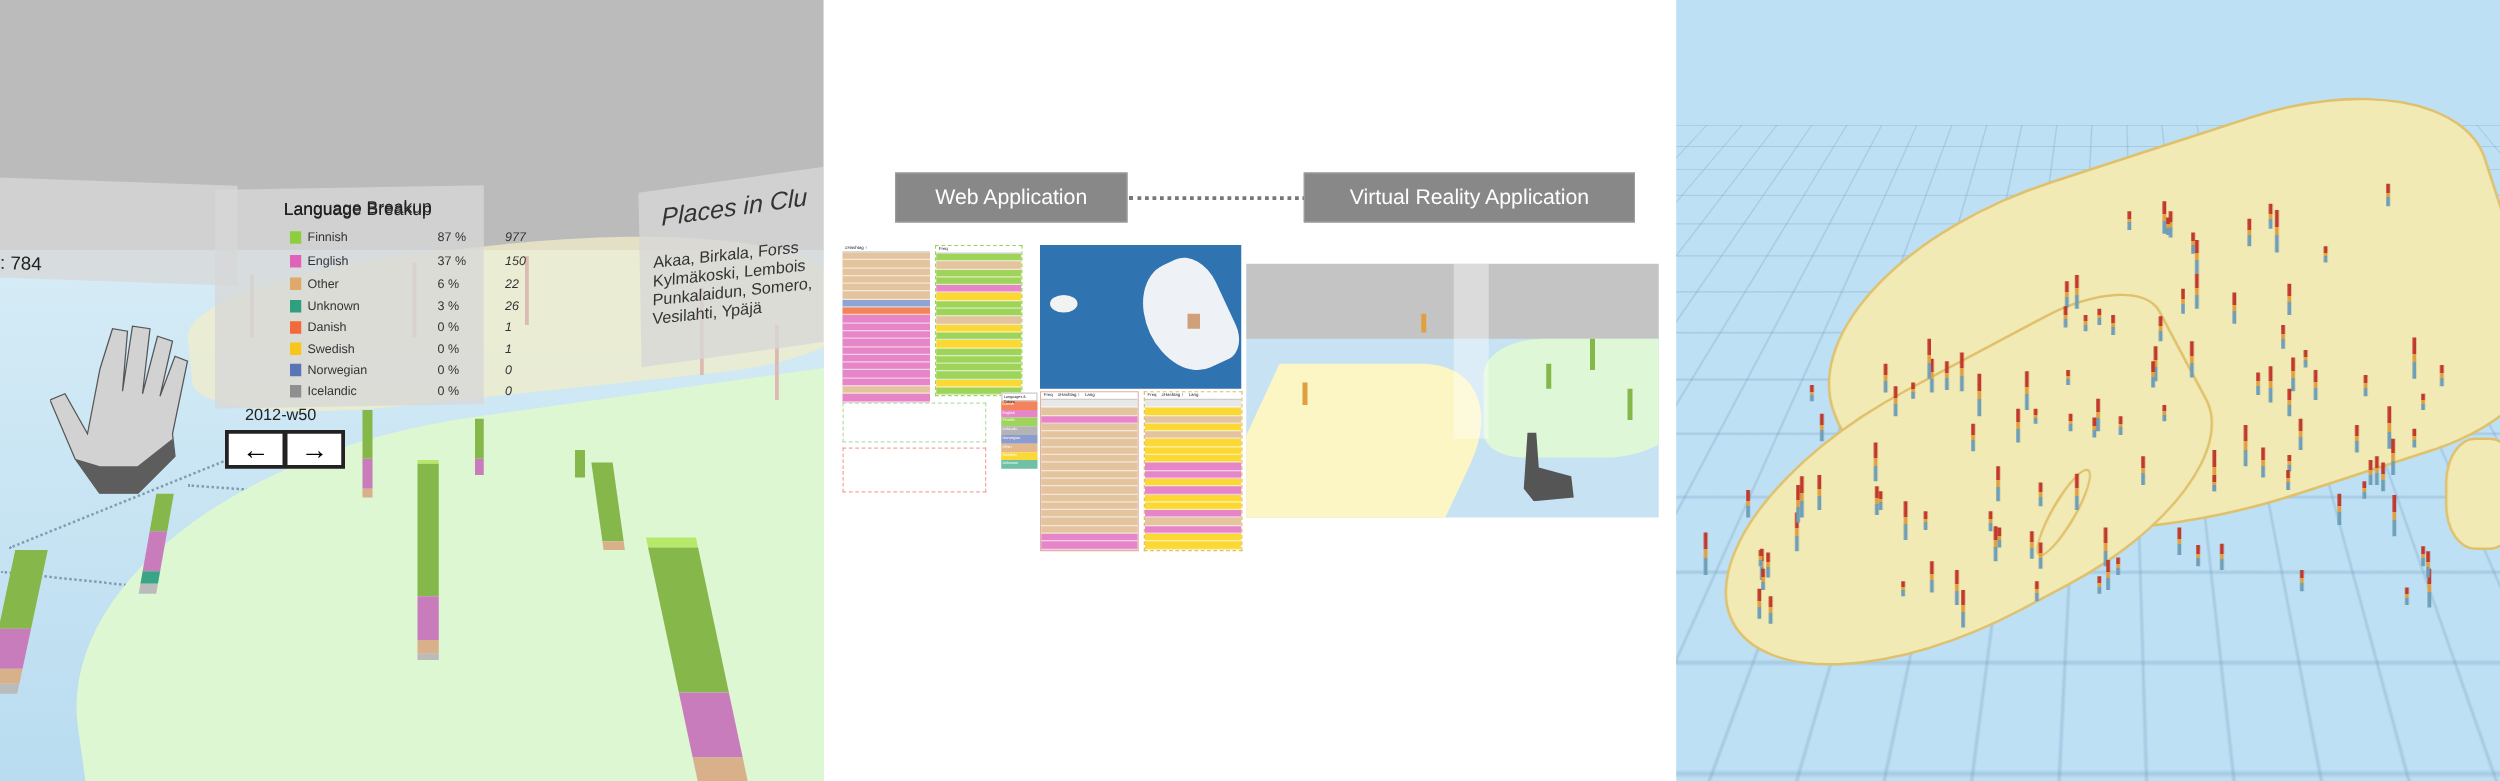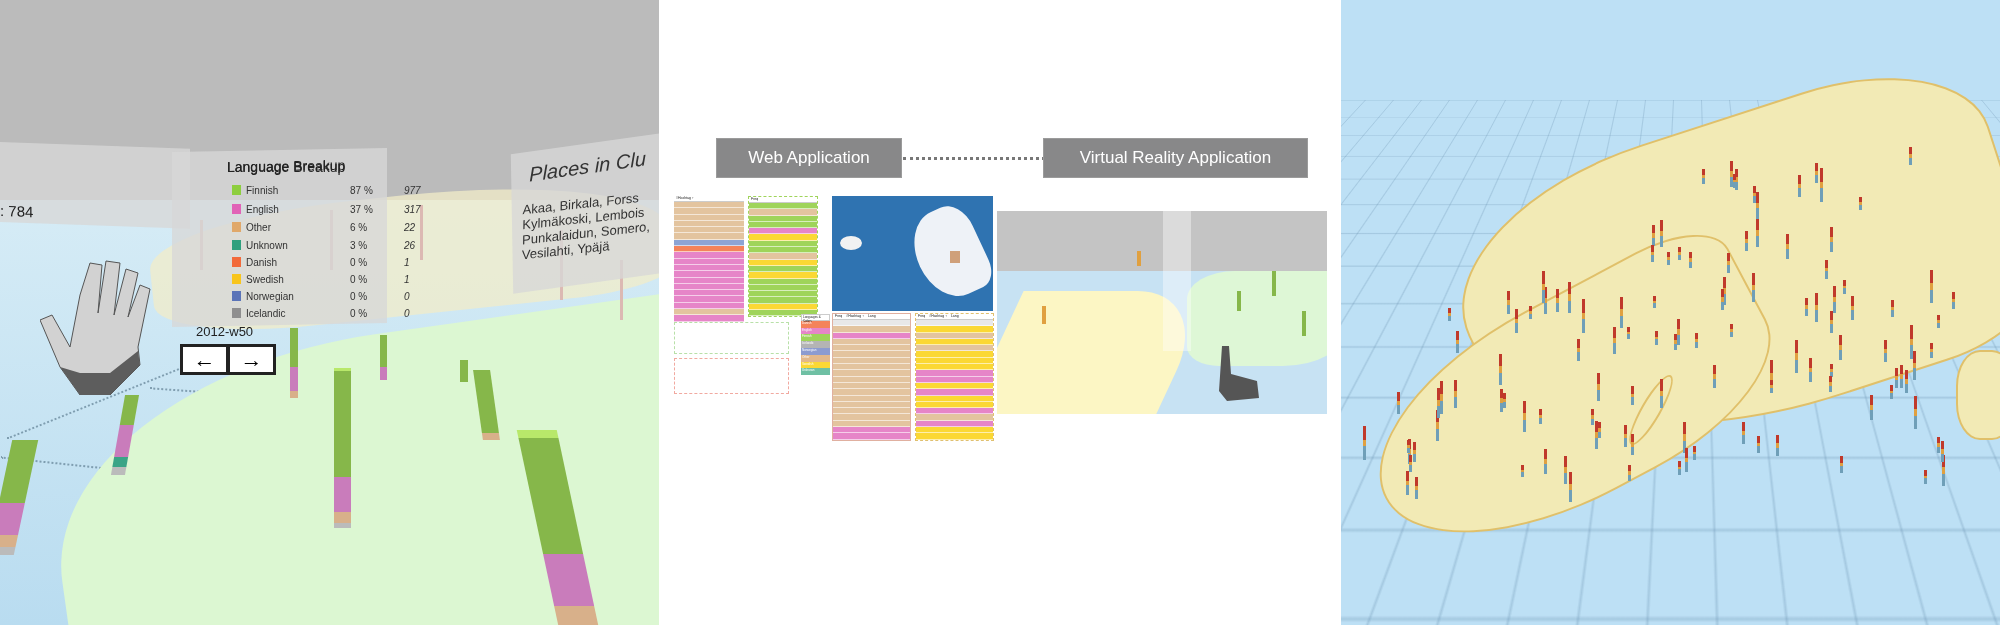--- a/index.html
+++ b/index.html
@@ -145,21 +145,21 @@
       <div class="lang-row" style="top:33px;">
         <span class="swatch" style="background:#8dce3e;"></span>
         <span class="nm">Finnish</span>
         <span class="pct">87 %</span>
         <span class="cnt">977</span>
       </div>
       <div class="lang-row" style="top:52px;">
         <span class="swatch" style="background:#e163b7;"></span>
         <span class="nm">English</span>
         <span class="pct">37 %</span>
-        <span class="cnt">317</span>
+        <span class="cnt">150</span>
       </div>
       <div class="lang-row" style="top:70px;">
         <span class="swatch" style="background:#e0a86a;"></span>
         <span class="nm">Other</span>
         <span class="pct">6 %</span>
         <span class="cnt">22</span>
       </div>
       <div class="lang-row" style="top:88px;">
         <span class="swatch" style="background:#2fa07e;"></span>
         <span class="nm">Unknown</span>

